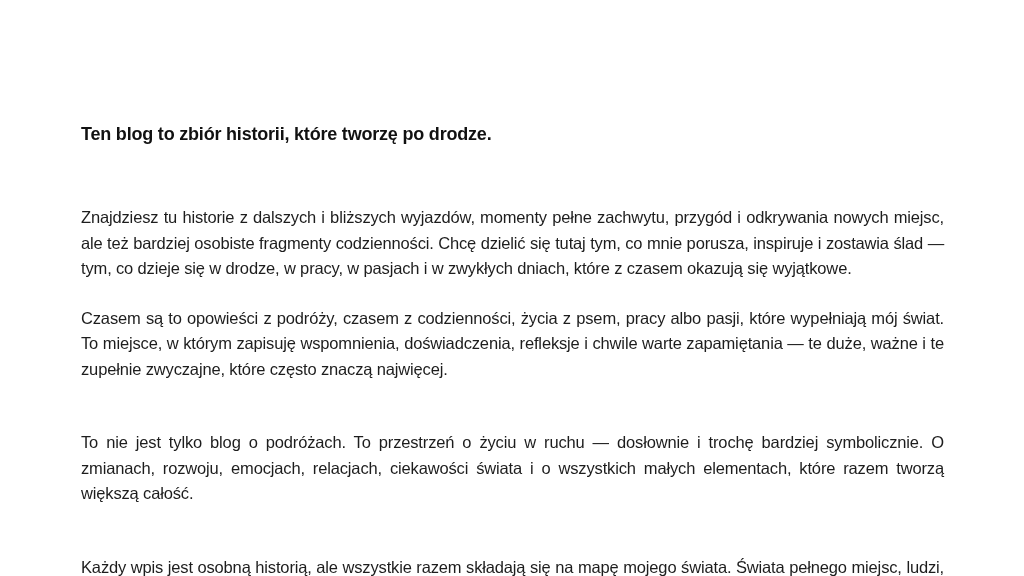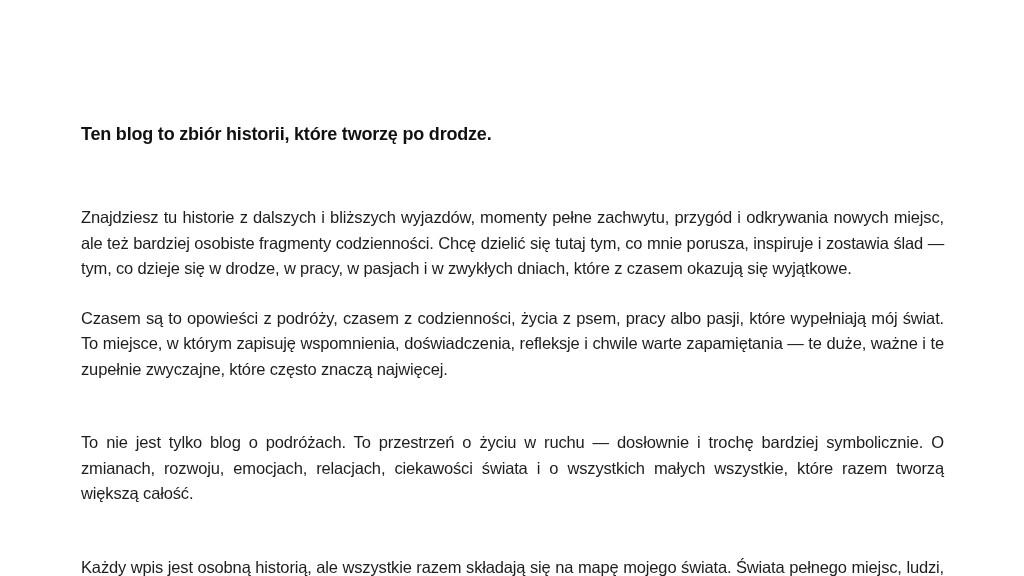--- a/index.html
+++ b/index.html
@@ -47,17 +47,17 @@
 <body>
 
 <div class="page">
   <div class="content">
     <h1 class="heading">Ten blog to zbiór historii, które tworzę po drodze.</h1>
 
     <p class="para">Znajdziesz tu historie z dalszych i bliższych wyjazdów, momenty pełne zachwytu, przygód i odkrywania nowych miejsc, ale też bardziej osobiste fragmenty codzienności. Chcę dzielić się tutaj tym, co mnie porusza, inspiruje i zostawia ślad — tym, co dzieje się w drodze, w pracy, w pasjach i w zwykłych dniach, które z czasem okazują się wyjątkowe.</p>
 
     <p class="para">Czasem są to opowieści z podróży, czasem z codzienności, życia z psem, pracy albo pasji, które wypełniają mój świat. To miejsce, w którym zapisuję wspomnienia, doświadczenia, refleksje i chwile warte zapamiętania — te duże, ważne i te zupełnie zwyczajne, które często znaczą najwięcej.</p>
 
-    <p class="para spaced">To nie jest tylko blog o podróżach. To przestrzeń o życiu w ruchu — dosłownie i trochę bardziej symbolicznie. O zmianach, rozwoju, emocjach, relacjach, ciekawości świata i o wszystkich małych wszystkie, które razem tworzą większą całość.</p>
+    <p class="para spaced">To nie jest tylko blog o podróżach. To przestrzeń o życiu w ruchu — dosłownie i trochę bardziej symbolicznie. O zmianach, rozwoju, emocjach, relacjach, ciekawości świata i o wszystkich małych elementach, które razem tworzą większą całość.</p>
 
     <p class="para spaced">Każdy wpis jest osobną historią, ale wszystkie razem składają się na mapę mojego świata. Świata pełnego miejsc, ludzi, doświadczeń, pomysłów i chwil, do których warto wracać. Jeśli masz ochotę, możesz wyruszyć w tę drogę razem ze mną — historia po historii.</p>
   </div>
 </div>
 
 </body></html>

